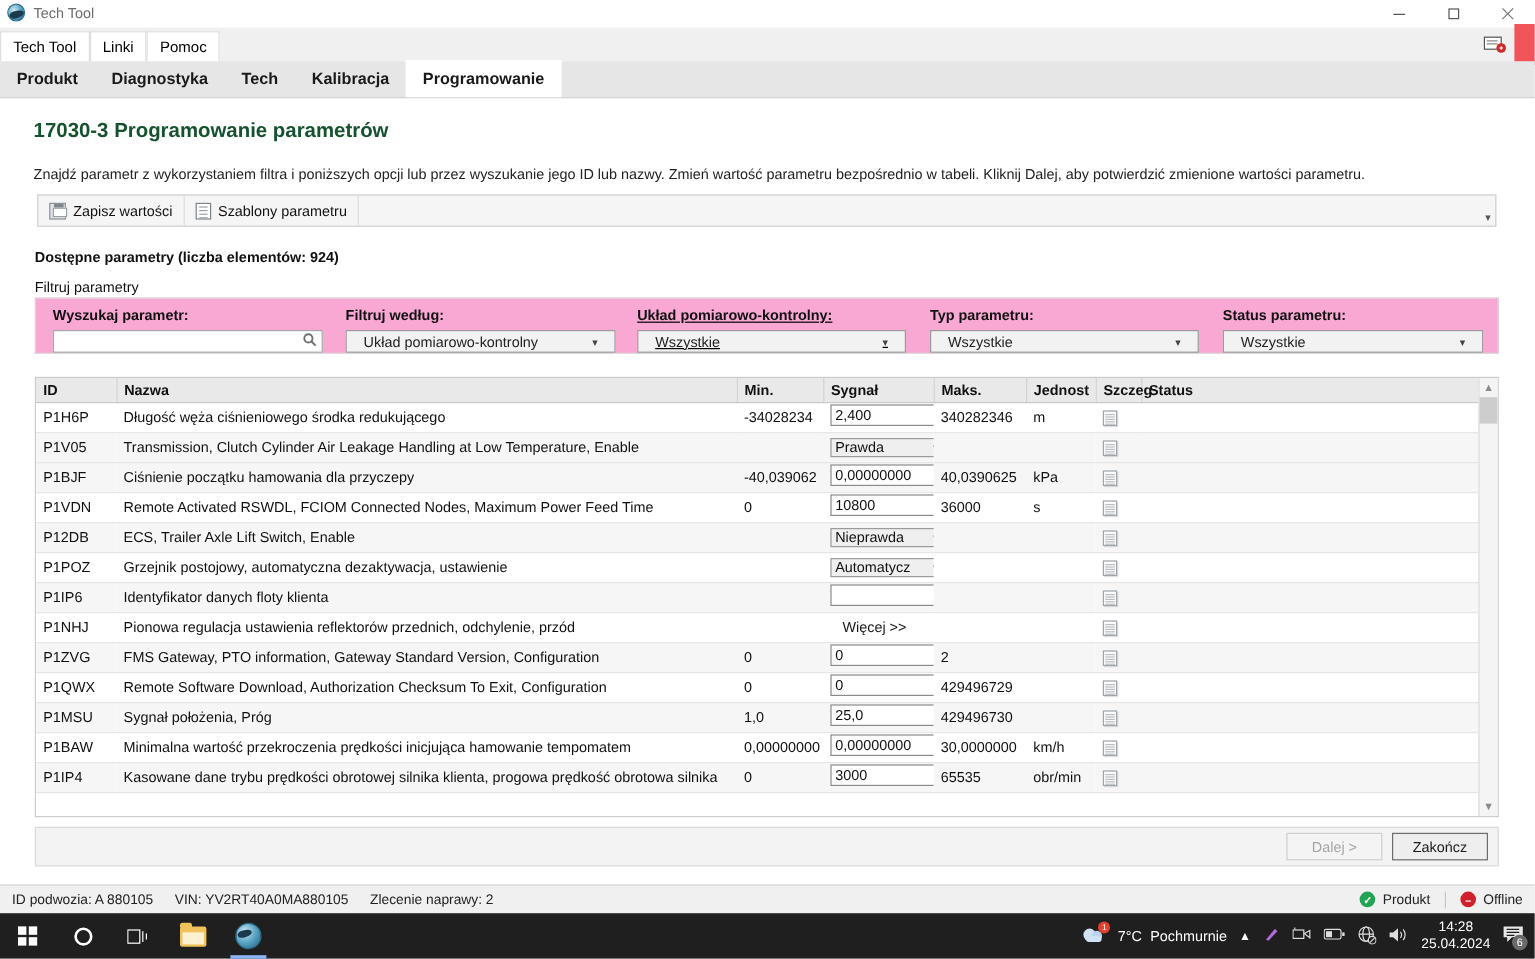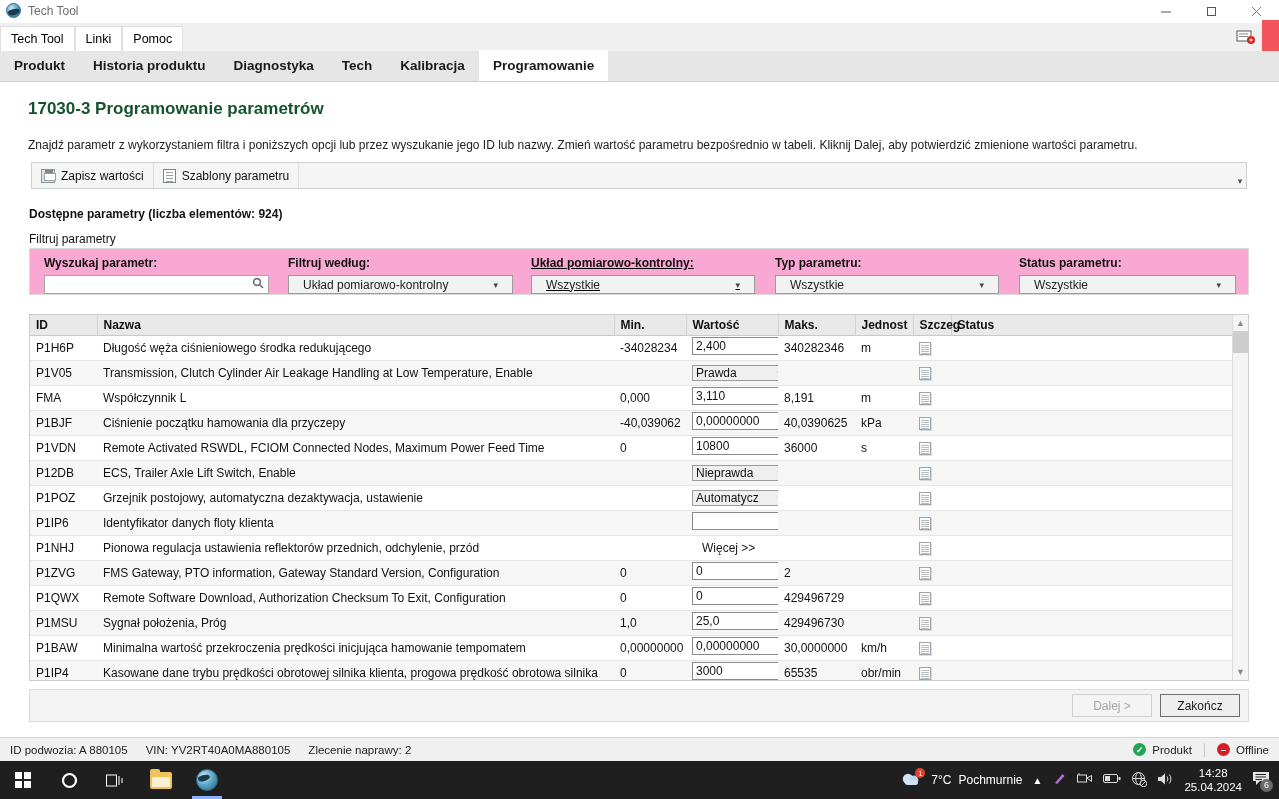--- a/index.html
+++ b/index.html
@@ -246,23 +246,20 @@
           <path d="M13.5 12 h3 M15 10.5 v3" stroke="#fff" stroke-width="1"></path>
         </svg>
       </div>
       <div class="redbar"></div>
     </div>
   </div>
 
   <div class="tabbar">
     <div class="tab">
         <span>Produkt</span>
-      </div>
-    <div class="tab">
-        <span>Historia produktu</span>
       </div>
     <div class="tab">
         <span>Diagnostyka</span>
       </div>
     <div class="tab">
         <span>Tech</span>
       </div>
     <div class="tab">
         <span>Kalibracja</span>
       </div>
@@ -352,21 +349,21 @@
             <col style="width:77px">
             <col style="width:58px">
           <col style="width:38px">
             <col style="width:282px">
         </colgroup>
         <thead>
           <tr>
             <th>ID</th>
             <th>Nazwa</th>
             <th>Min.</th>
-            <th>Wartość</th>
+            <th>Sygnał</th>
             <th>Maks.</th>
             <th>Jednost</th>
             <th>Szczeg</th>
             <th>Status</th>
           </tr>
         </thead>
         <tbody id="grid-body">
             <tr>
               <td>P1H6P</td>
               <td>Długość węża ciśnieniowego środka redukującego</td>
@@ -385,30 +382,20 @@
                 <span class="cell-select">
                   <span>Prawda</span>
                   <span class="caret">▾</span>
                 </span>
               </td>
               <td></td>
               <td></td>
               <td><span class="doc-ico"></span></td>
               <td></td>
             </tr>
-            <tr>
-              <td>FMA</td>
-              <td>Współczynnik L</td>
-              <td>0,000</td>
-              <td><span class="cell-input">3,110</span></td>
-              <td>8,191</td>
-              <td>m</td>
-              <td><span class="doc-ico"></span></td>
-              <td></td>
-            </tr>
             <tr class="alt">
               <td>P1BJF</td>
               <td>Ciśnienie początku hamowania dla przyczepy</td>
               <td>-40,039062</td>
               <td><span class="cell-input">0,00000000</span></td>
               <td>40,0390625</td>
               <td>kPa</td>
               <td><span class="doc-ico"></span></td>
               <td></td>
             </tr>

